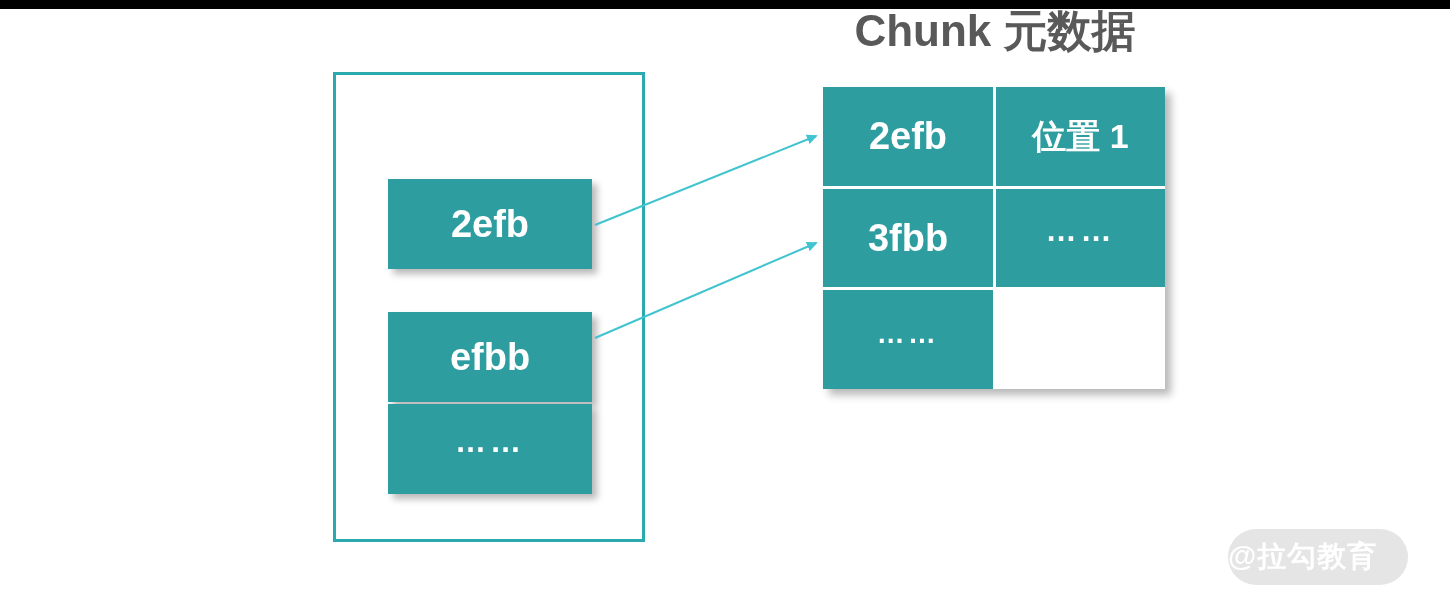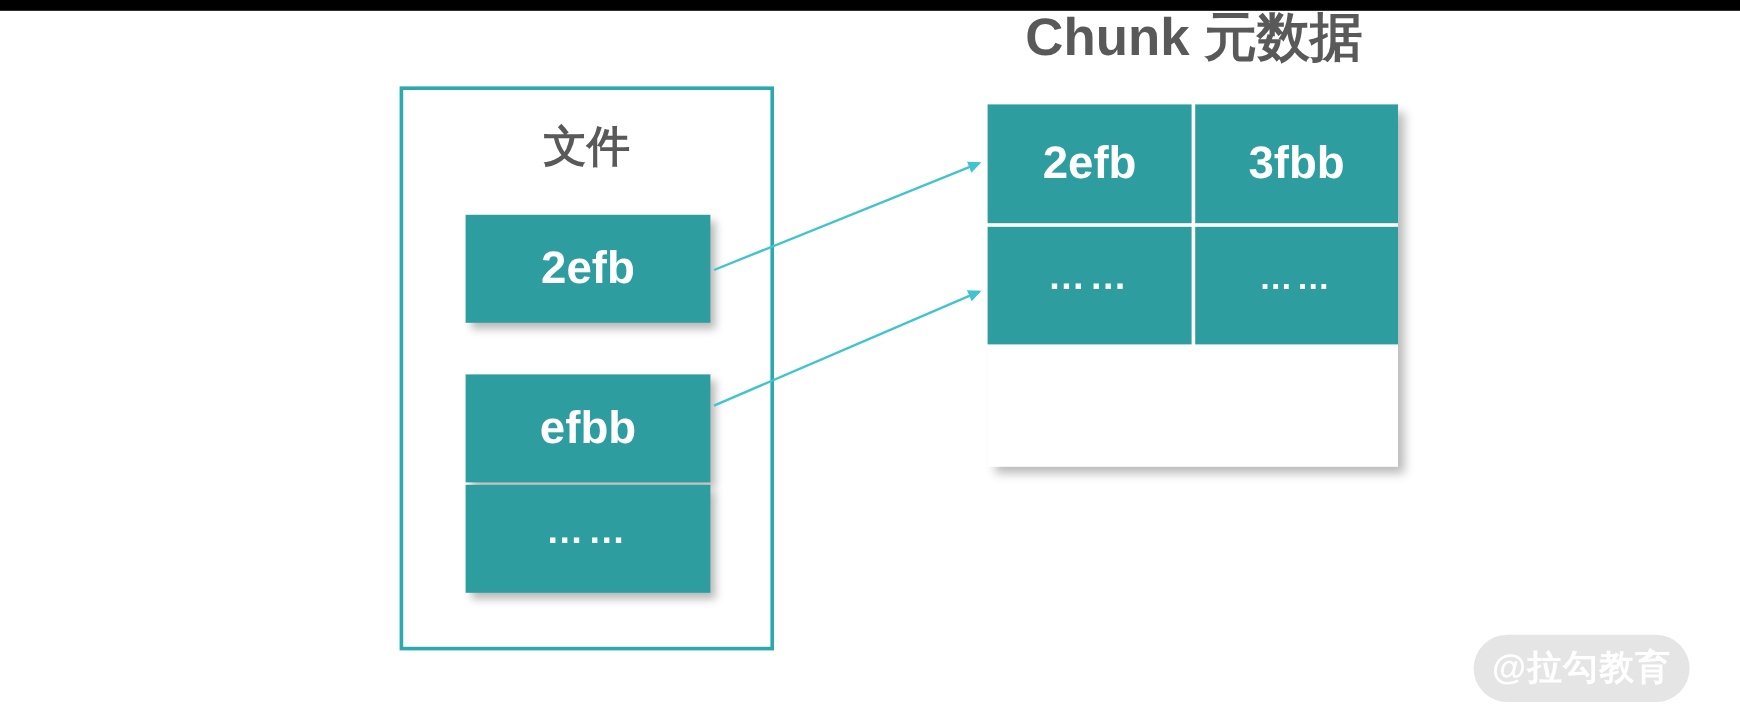--- a/index.html
+++ b/index.html
@@ -42,48 +42,50 @@
   .meta-cell.chunk-col{font-size:38px;}
   .meta-cell.loc-col{font-size:34px;}
 
   .dots{letter-spacing:0.12em;transform:translateY(-0.22em);font-size:0.82em;}
 
   .arrow-layer{position:absolute;left:0;top:0;width:1450px;height:606px;pointer-events:none;}
 
   
   .watermark{position:absolute;left:1228px;top:529px;width:180px;height:56px;border-radius:29px;
              background:var(--watermark-bg);opacity:0.92;
-             display:flex;align-items:center;justify-content:center;
+             display:flex;align-items:center;
              color:var(--watermark-text);font-size:29px;font-weight:600;letter-spacing:1px;}
 </style>
 </head>
 <body>
 
 <div class="stage">
 
   <div class="top-bar"></div>
 
   <div class="file-box"></div>
-  <div class="file-title">文件</div>
 
   <div class="chunk-box chunk-1">
     <span>2efb</span>
   </div>
   <div class="chunk-box chunk-2">
     <span>efbb</span>
   </div>
   <div class="chunk-box chunk-3">
     <span class="dots">……</span>
   </div>
 
   <div class="meta-title">Chunk 元数据</div>
 
   <div class="meta-table">
     <div class="meta-cell chunk-col">
       <span>2efb</span>
+    </div>
+    <div class="meta-cell loc-col">
+      <span>位置 1</span>
     </div>
     <div class="meta-cell chunk-col">
       <span>3fbb</span>
     </div>
     <div class="meta-cell chunk-col">
       <span class="dots">……</span>
     </div>
     <div class="meta-cell loc-col">
       <span class="dots">……</span>
     </div>

